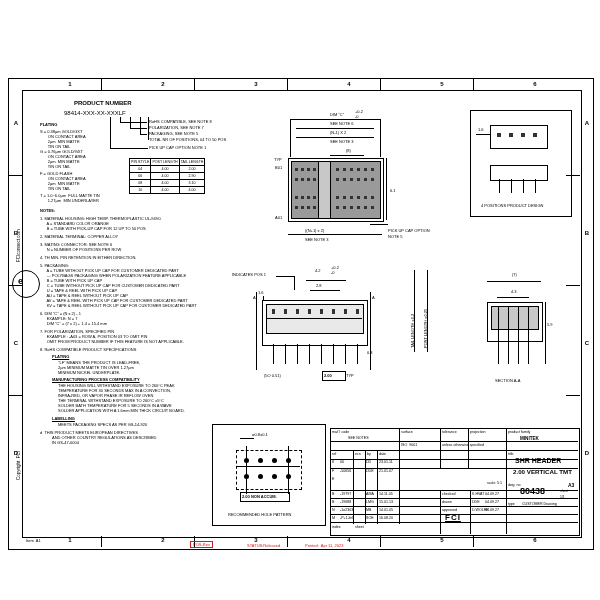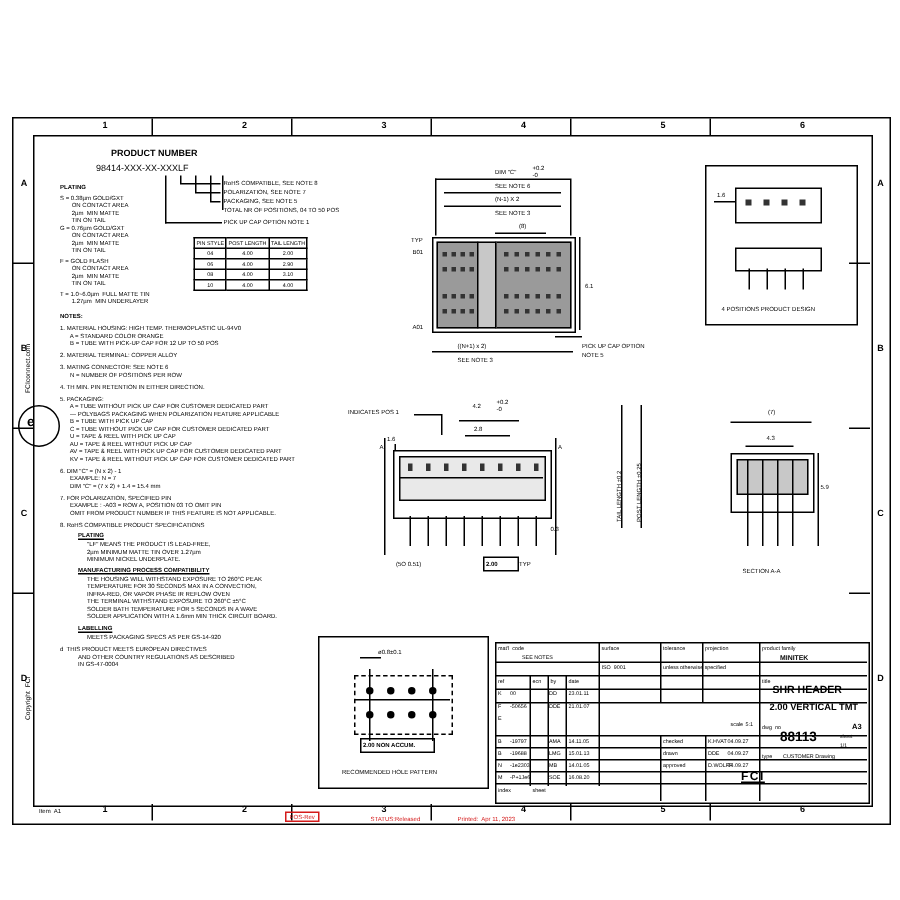--- a/index.html
+++ b/index.html
@@ -475,28 +475,28 @@
   <div class="tb-cell" style="left:442px;top:500px;">drawn</div>
   <div class="tb-cell" style="left:442px;top:508px;">approved</div>
   <div class="tb-cell" style="left:472px;top:492px;">K.HVAT</div>
   <div class="tb-cell" style="left:472px;top:500px;">DDE</div>
   <div class="tb-cell" style="left:472px;top:508px;">D.WOLFF</div>
   <div class="tb-cell" style="left:485px;top:492px;">04.09.27</div>
   <div class="tb-cell" style="left:485px;top:500px;">04.09.27</div>
   <div class="tb-cell" style="left:485px;top:508px;">04.09.27</div>
 
   <div class="tb-cell" style="left:508px;top:483px;">dwg  no</div>
-  <div class="tb-cell bold" style="left:520px;top:489px;font-size:9px;">88113</div>
+  <div class="tb-cell bold" style="left:520px;top:489px;font-size:9px;">80438</div>
   <div class="tb-cell bold" style="left:568px;top:483px;font-size:5px;">A3</div>
   <div class="tb-cell" style="left:560px;top:489px;font-size:3.4px;">sheet</div>
   <div class="tb-cell" style="left:560px;top:495px;font-size:3.4px;">1/1</div>
   <div class="tb-cell" style="left:508px;top:502px;">type</div>
   <div class="tb-cell" style="left:522px;top:502px;">CUSTOMER Drawing</div>
   <div class="tb-cell" style="left:487px;top:481px;">scale</div>
   <div class="tb-cell" style="left:497px;top:481px;">5:1</div>
 
-  <div class="tb-cell bold" style="left:494px;top:516px;font-size:8px;letter-spacing:1px;text-decoration:underline;">FCI</div>
+  <div class="tb-cell bold" style="left:445px;top:516px;font-size:8px;letter-spacing:1px;text-decoration:underline;">FCI</div>
 
   <div class="redbox" style="left:190px;top:541px;">POS-Rev</div>
   <div class="footer-t red" style="left:247px;top:543px;">STATUS:Released</div>
   <div class="footer-t red" style="left:305px;top:543px;">Printed:  Apr 11, 2023</div>
 
 </div>
 
 </body></html>

